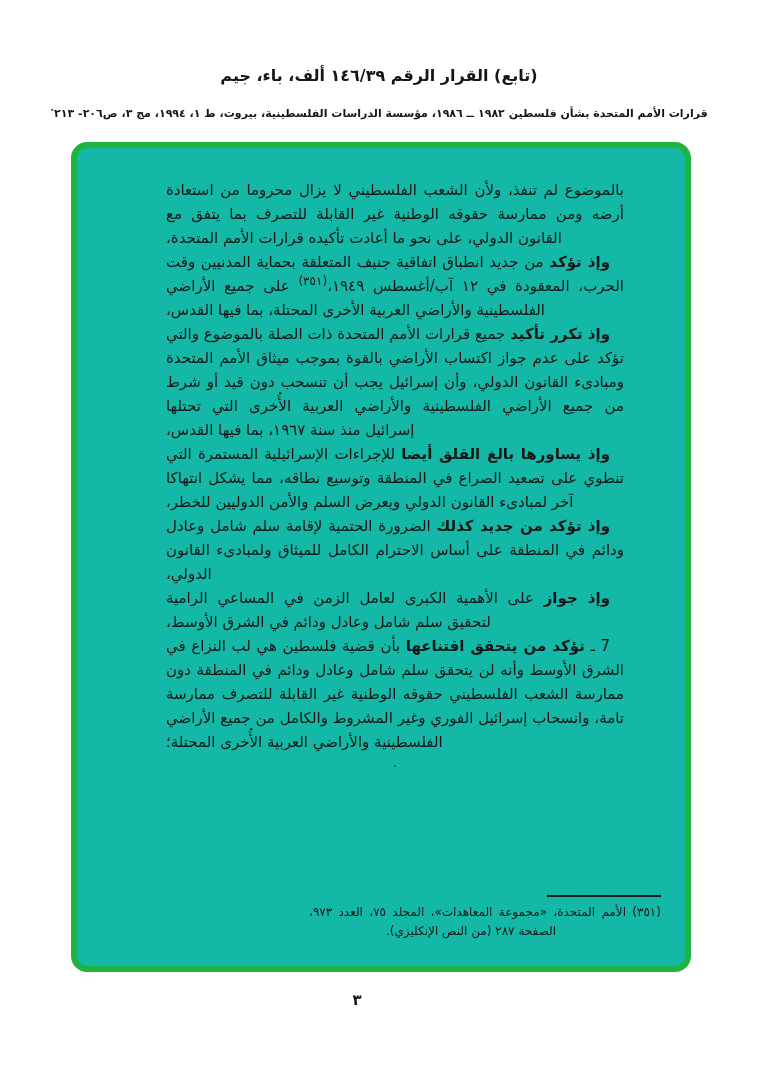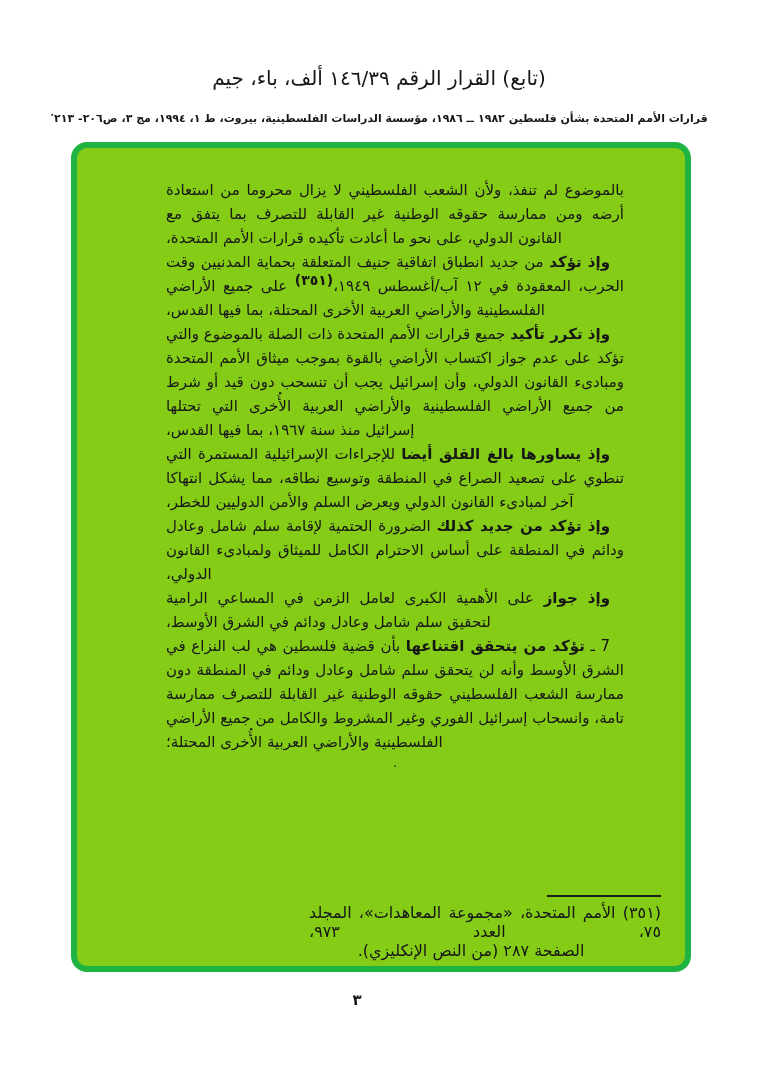--- a/index.html
+++ b/index.html
@@ -2,44 +2,44 @@
 <html lang="ar"><head>
 <meta charset="utf-8">
 <style>
   html,body{margin:0;padding:0;}
   body{
     width:758px;height:1078px;position:relative;background:#ffffff;
     font-family:"DejaVu Sans", sans-serif;color:#161616;overflow:hidden;
   }
   
   .header{position:absolute;top:66px;left:0;right:0;text-align:center;direction:rtl;}
-  .title{font-size:20px;font-weight:normal;letter-spacing:0;}
+  .title{font-size:16px;font-weight:bold;letter-spacing:0;}
   .subtitle{margin-top:21px;font-size:11px;font-weight:bold;white-space:nowrap;}
   .subtitle sup{font-size:7px;}
   
   .frame{
     position:absolute;left:71px;top:142px;width:608px;height:818px;
-    border:6px solid #1fb342;border-radius:16px;background:#84cc16;
+    border:6px solid #1fb342;border-radius:16px;background:#14b8a6;
   }
   
   .content{
     position:absolute;top:30px;right:61px;width:458px;direction:rtl;
   }
   p.para{
     margin:0;font-size:15px;line-height:24px;
     text-align:justify;text-align-last:left;
   }
   p.para.indent{text-indent:14px;}
   .b{font-weight:bold;}
-  sup.ref{font-size:14px;line-height:0;font-weight:bold;}
+  sup.ref{font-size:12px;line-height:0;}
   .end-mark{text-align:center;font-size:13px;line-height:15px;margin-top:1px;direction:rtl;}
   
   .footnote{position:absolute;top:747px;right:24px;width:352px;direction:rtl;}
   .fn-rule{width:114px;border-top:2px solid #1c1c1c;margin-bottom:6px;}
-  .fn-line{font-size:16px;line-height:19px;}
+  .fn-line{font-size:12px;line-height:19px;}
   .fn-line.l1{text-align:justify;text-align-last:justify;}
   .fn-line.l2{text-align:center;padding-right:28px;}
   
   .page-num{
     position:absolute;top:991px;left:340px;width:34px;text-align:center;
     font-size:15px;font-weight:bold;direction:rtl;
   }
 </style>
 </head>
 <body>

